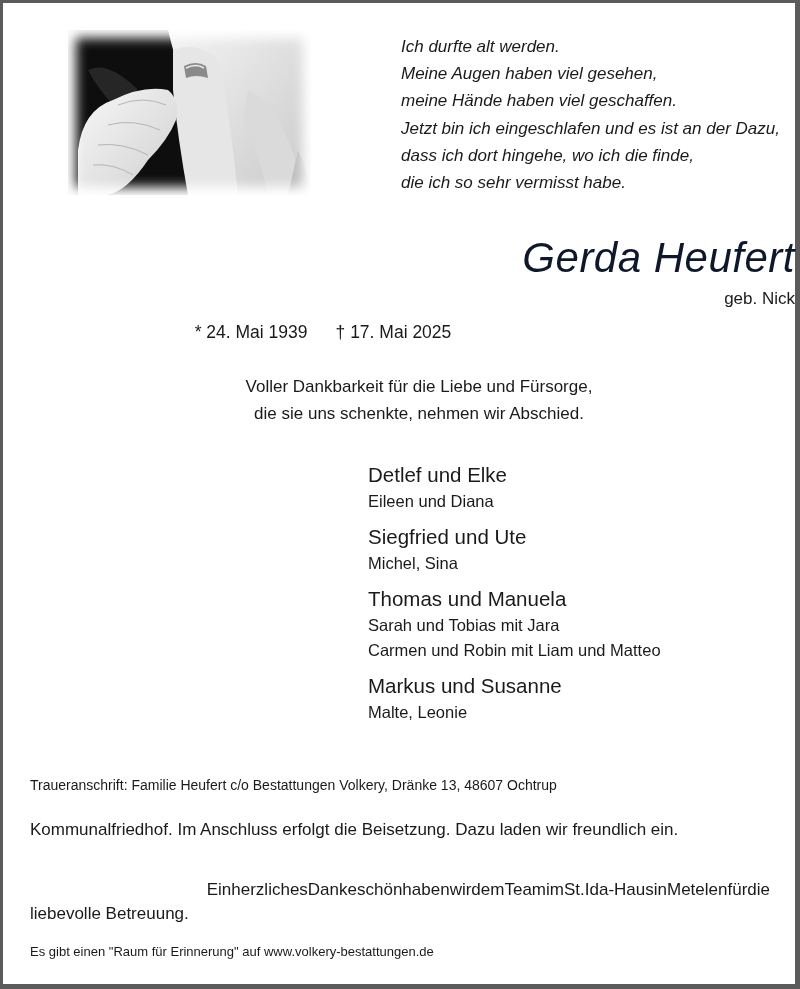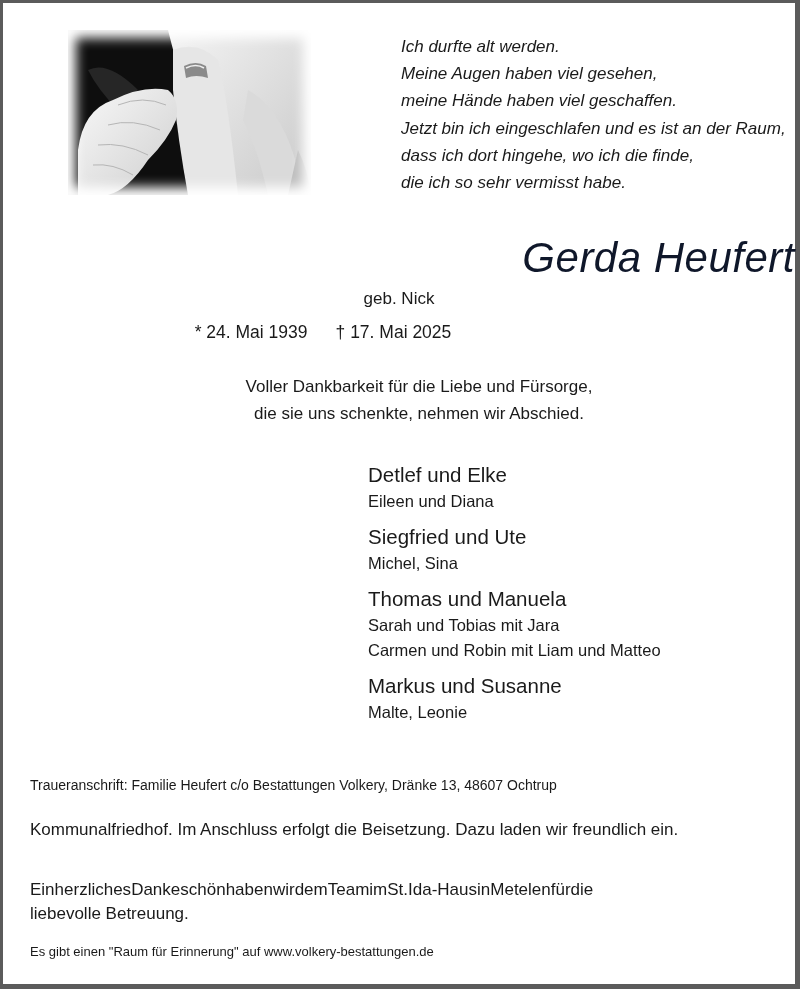--- a/index.html
+++ b/index.html
@@ -50,21 +50,21 @@
       left: 0; width: 792px; top: 230px;
       text-align: right;
       font-style: italic;
       font-size: 42px;
       line-height: 50px;
       color: #0f172a;
       letter-spacing: 0.5px;
     }
     .maiden {
       left: 0; width: 792px; top: 284px;
-      text-align: center;
+      text-align: right;
       font-size: 17px; line-height: 24px;
     }
     .dates {
       left: 0; width: 640px; top: 316px;
       text-align: center;
       font-size: 17.5px; line-height: 26px;
     }
     .dates .gap { display: inline-block; width: 28px; }
 
     .thanks {
@@ -94,21 +94,21 @@
       left: 27px; top: 815px; width: 740px;
       font-size: 17px; line-height: 24px;
     }
     .service div { white-space: nowrap; }
     .dank {
       left: 27px; top: 875px; width: 740px;
       font-size: 17px; line-height: 24px;
       text-align: justify;
       text-align-last: left;
     }
-    .dank .l1 { display: flex; justify-content: flex-start; width: 740px; }
+    .dank .l1 { display: flex; justify-content: flex-end; width: 740px; }
     .footer-note {
       left: 27px; top: 940px;
       font-size: 13px; line-height: 18px; white-space: nowrap;
     }
   </style>
 </head>
 <body>
 
 <div class="page">
 
@@ -141,21 +141,21 @@
       <path d="M30 115 Q55 112 80 125" stroke="#b5b5b5" stroke-width="1" fill="none"></path>
       <path d="M25 135 Q45 133 65 145" stroke="#b5b5b5" stroke-width="1" fill="none"></path>
     </svg>
     <div class="vignette"></div>
   </div>
 
   <div class="abs poem">
     <div>Ich durfte alt werden.</div>
     <div>Meine Augen haben viel gesehen,</div>
     <div>meine Hände haben viel geschaffen.</div>
-    <div>Jetzt bin ich eingeschlafen und es ist an der Raum,</div>
+    <div>Jetzt bin ich eingeschlafen und es ist an der Dazu,</div>
     <div>dass ich dort hingehe, wo ich die finde,</div>
     <div>die ich so sehr vermisst habe.</div>
   </div>
 
   <div class="abs name">Gerda Heufert</div>
   <div class="abs maiden">geb. Nick</div>
   <div class="abs dates">
     <span>* 24. Mai 1939</span><span class="gap"></span><span>† 17. Mai 2025</span>
   </div>
 

